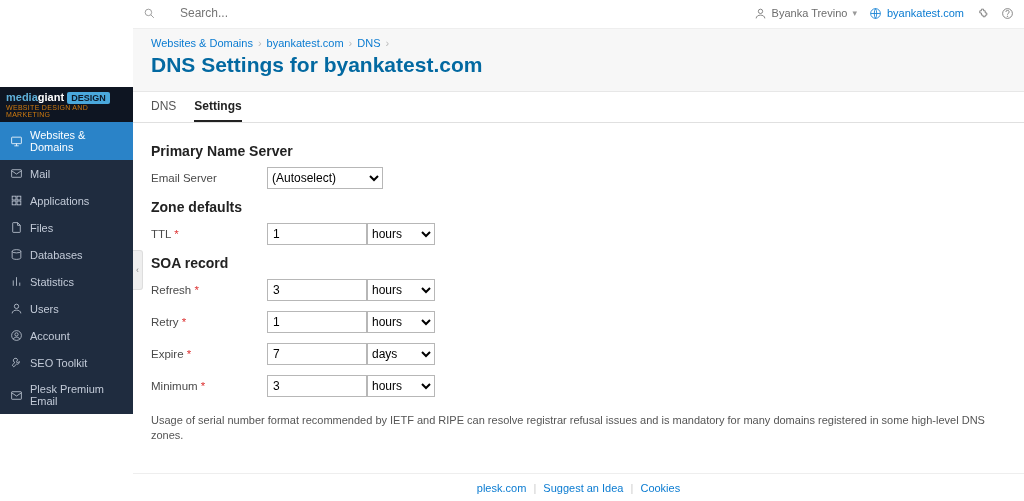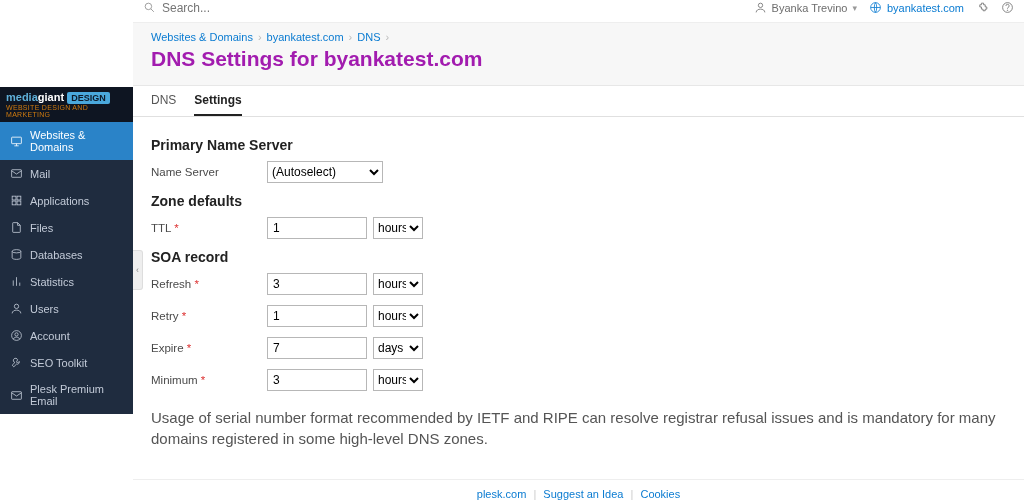--- a/index.html
+++ b/index.html
@@ -18,49 +18,49 @@
 .nav-item { display:flex; align-items:center; gap:7px; padding:7px 10px; font-size:11px; color:#c3cbd8; cursor:pointer; }
 .nav-item.active { background:#2a83c8; color:#fff; }
 .nav-icon { width:13px; height:13px; display:inline-flex; align-items:center; justify-content:center; flex-shrink:0; }
 .nav-icon svg { width:13px; height:13px; stroke:currentColor; fill:none; stroke-width:1.5; }
 
 
 .main { flex:1; display:flex; flex-direction:column; overflow:hidden; }
 .topbar { display:flex; align-items:center; height:30px; border-bottom:1px solid #eee; padding:0 10px; gap:10px; }
 .search-wrap { display:flex; align-items:center; gap:6px; color:#8a8a8a; flex:1; }
 .search-wrap svg { width:13px; height:13px; stroke:#8a8a8a; fill:none; stroke-width:2; }
-.search-input { border:none; outline:none; font-size:12px; color:#000000; flex:1; }
+.search-input { border:none; outline:none; font-size:12px; color:#000000; flex:1;margin-left:18px; }
 .top-right { display:flex; align-items:center; gap:12px; font-size:11px; color:#6d6d6d; }
 .top-link { display:flex; align-items:center; gap:5px; cursor:pointer; }
 .top-link.blue { color:#0a7bd1; }
 .top-icon { width:13px; height:13px; display:inline-flex; }
 .top-icon svg { width:13px; height:13px; stroke:currentColor; fill:none; stroke-width:1.5; }
 .caret { font-size:9px; color:#999; }
 
 .header-area { background:#f7f7f7; border-bottom:1px solid #e7e7e7; padding:8px 18px 0 18px; }
 .breadcrumb { font-size:11px; color:#888; display:flex; gap:5px; align-items:center; }
 .breadcrumb a { color:#0a7bd1; text-decoration:none; cursor:pointer; }
 .bc-sep { color:#bbb; }
-.page-title { font-size:21px; font-weight:700; color:#a21caf; margin-top:4px; margin-bottom:14px; }
+.page-title { font-size:21px; font-weight:700; color:#0369a1; margin-top:4px; margin-bottom:14px; }
 
 .tabs { display:flex; gap:18px; padding: 0 18px; border-bottom:1px solid #e0e0e0; }
 .tab { font-size:12px; color:#555; padding:7px 0; cursor:pointer; border-bottom:2px solid transparent; }
 .tab.active { font-weight:700; color:#222; border-bottom-color:#222; }
 
 .content { padding:10px 4px 20px 18px; overflow-y:auto; flex:1; }
 .section-h { font-size:14px; font-weight:700; color:#222; margin-top:10px; margin-bottom:8px; }
 .form-row { display:flex; align-items:center; margin-bottom:10px; }
 .form-label { width:116px; font-size:11.5px; color:#4a4a4a; }
 .req { color:#d33; }
 .input-text { height:22px; border:1px solid #b7b7b7; padding:2px 5px; font-size:12px; width:100px; }
 .select { height:22px; border:1px solid #b7b7b7; font-size:12px; width:116px; background:#fff; }
-.select.unit { width:50px; margin-left:6px; }
+.select.unit { width:68px; }
 .select.wide { width:116px; }
 
-.desc { font-size:15px; color:#555; margin:16px 0 10px 0; line-height:1.4; }
+.desc { font-size:11px; color:#555; margin:16px 0 10px 0; line-height:1.4; }
 
 .footer { text-align:center; font-size:11px; color:#0a7bd1; padding:8px 0; border-top:1px solid #eee; }
 .footer span { color:#ccc; margin:0 4px; }
 .footer a { color:#0a7bd1; text-decoration:none; cursor:pointer; }
 
 .collapse-toggle { position:absolute; left:133px; top:250px; width:10px; height:40px; background:#eee; border:1px solid #ddd; border-left:none; display:flex; align-items:center; justify-content:center; cursor:pointer; font-size:9px; color:#888; border-radius:0 3px 3px 0; }
 .app { position:relative;align-items:center; }
 </style>
 </head>
 <body>
@@ -241,21 +241,21 @@
 
     <div class="tabs">
       <div class="tab">DNS</div>
       <div class="tab active">Settings</div>
     </div>
 
     <div class="content">
 
       <div class="section-h">Primary Name Server</div>
       <div class="form-row">
-        <div class="form-label">Name Server</div>
+        <div class="form-label">Email Server</div>
         <select class="select wide">
           <option>(Autoselect)</option>
         </select>
       </div>
 
       <div class="section-h">Zone defaults</div>
       <div class="form-row">
         <div class="form-label"><span>TTL</span> <span class="req">*</span></div>
         <input class="input-text" type="text" value="1" style="">
         <select class="select unit"><option>hours</option></select>

